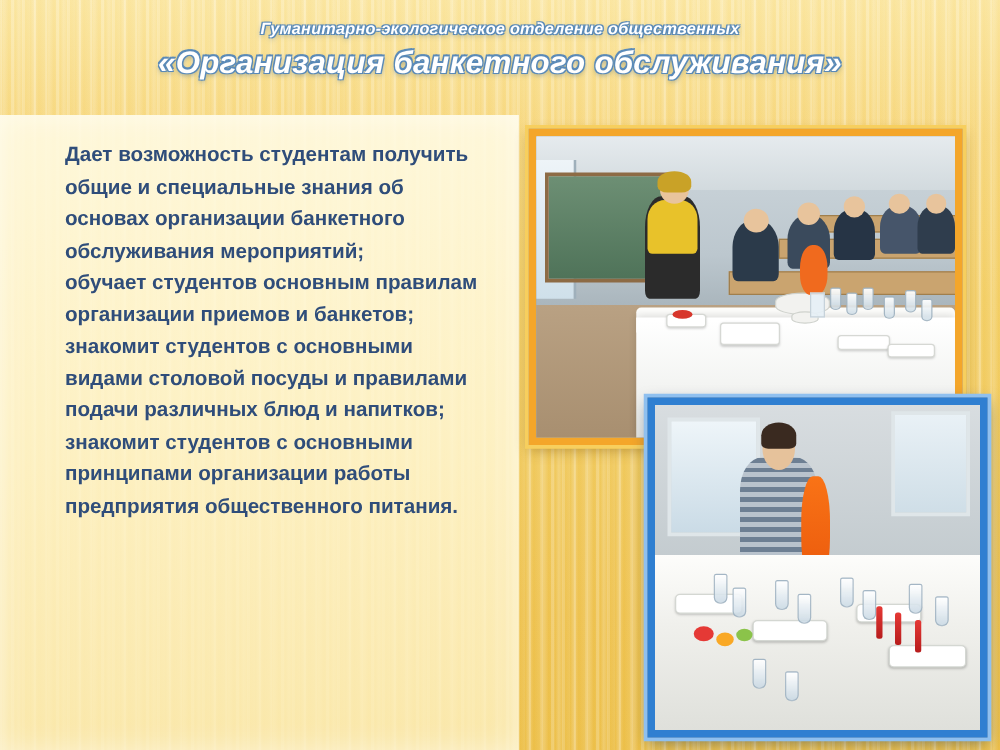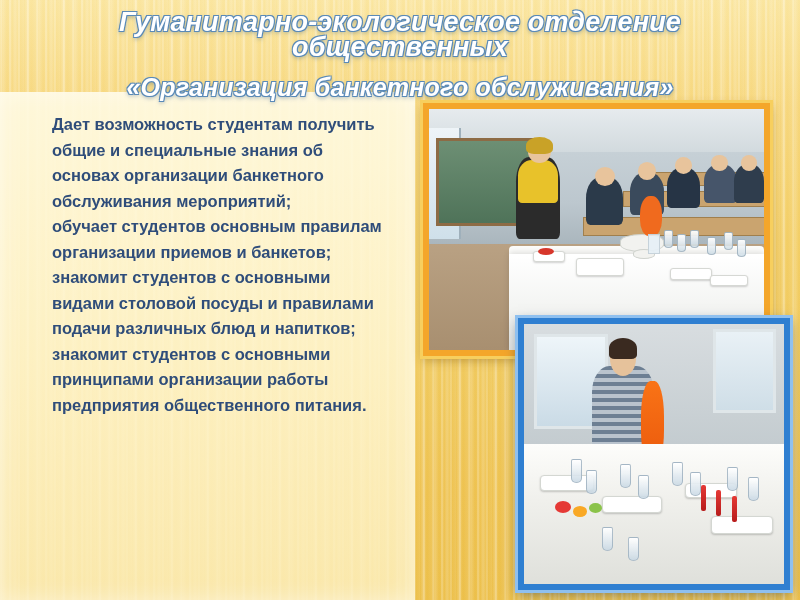--- a/index.html
+++ b/index.html
@@ -63,27 +63,27 @@
     font-style: italic;
     letter-spacing: 0.2px;
     text-shadow:
       -1px -1px 0 #5a8ab8,
        1px -1px 0 #5a8ab8,
       -1px  1px 0 #5a8ab8,
        1px  1px 0 #5a8ab8,
        0 2px 4px rgba(60,100,140,0.55);
   }
   .title-main {
-    font-size: 27px;
+    font-size: 13px;
     line-height: 25px;
   }
   .title-sub {
     font-size: 25px;
     line-height: 31px;
-    margin-top: 12px;
+    margin-top: 0;
   }
 
   .body-text {
     position: absolute;
     left: 52px;
     top: 112px;
     width: 330px;
     z-index: 4;
     color: #2f4d7a;
     font-size: 16.5px;

